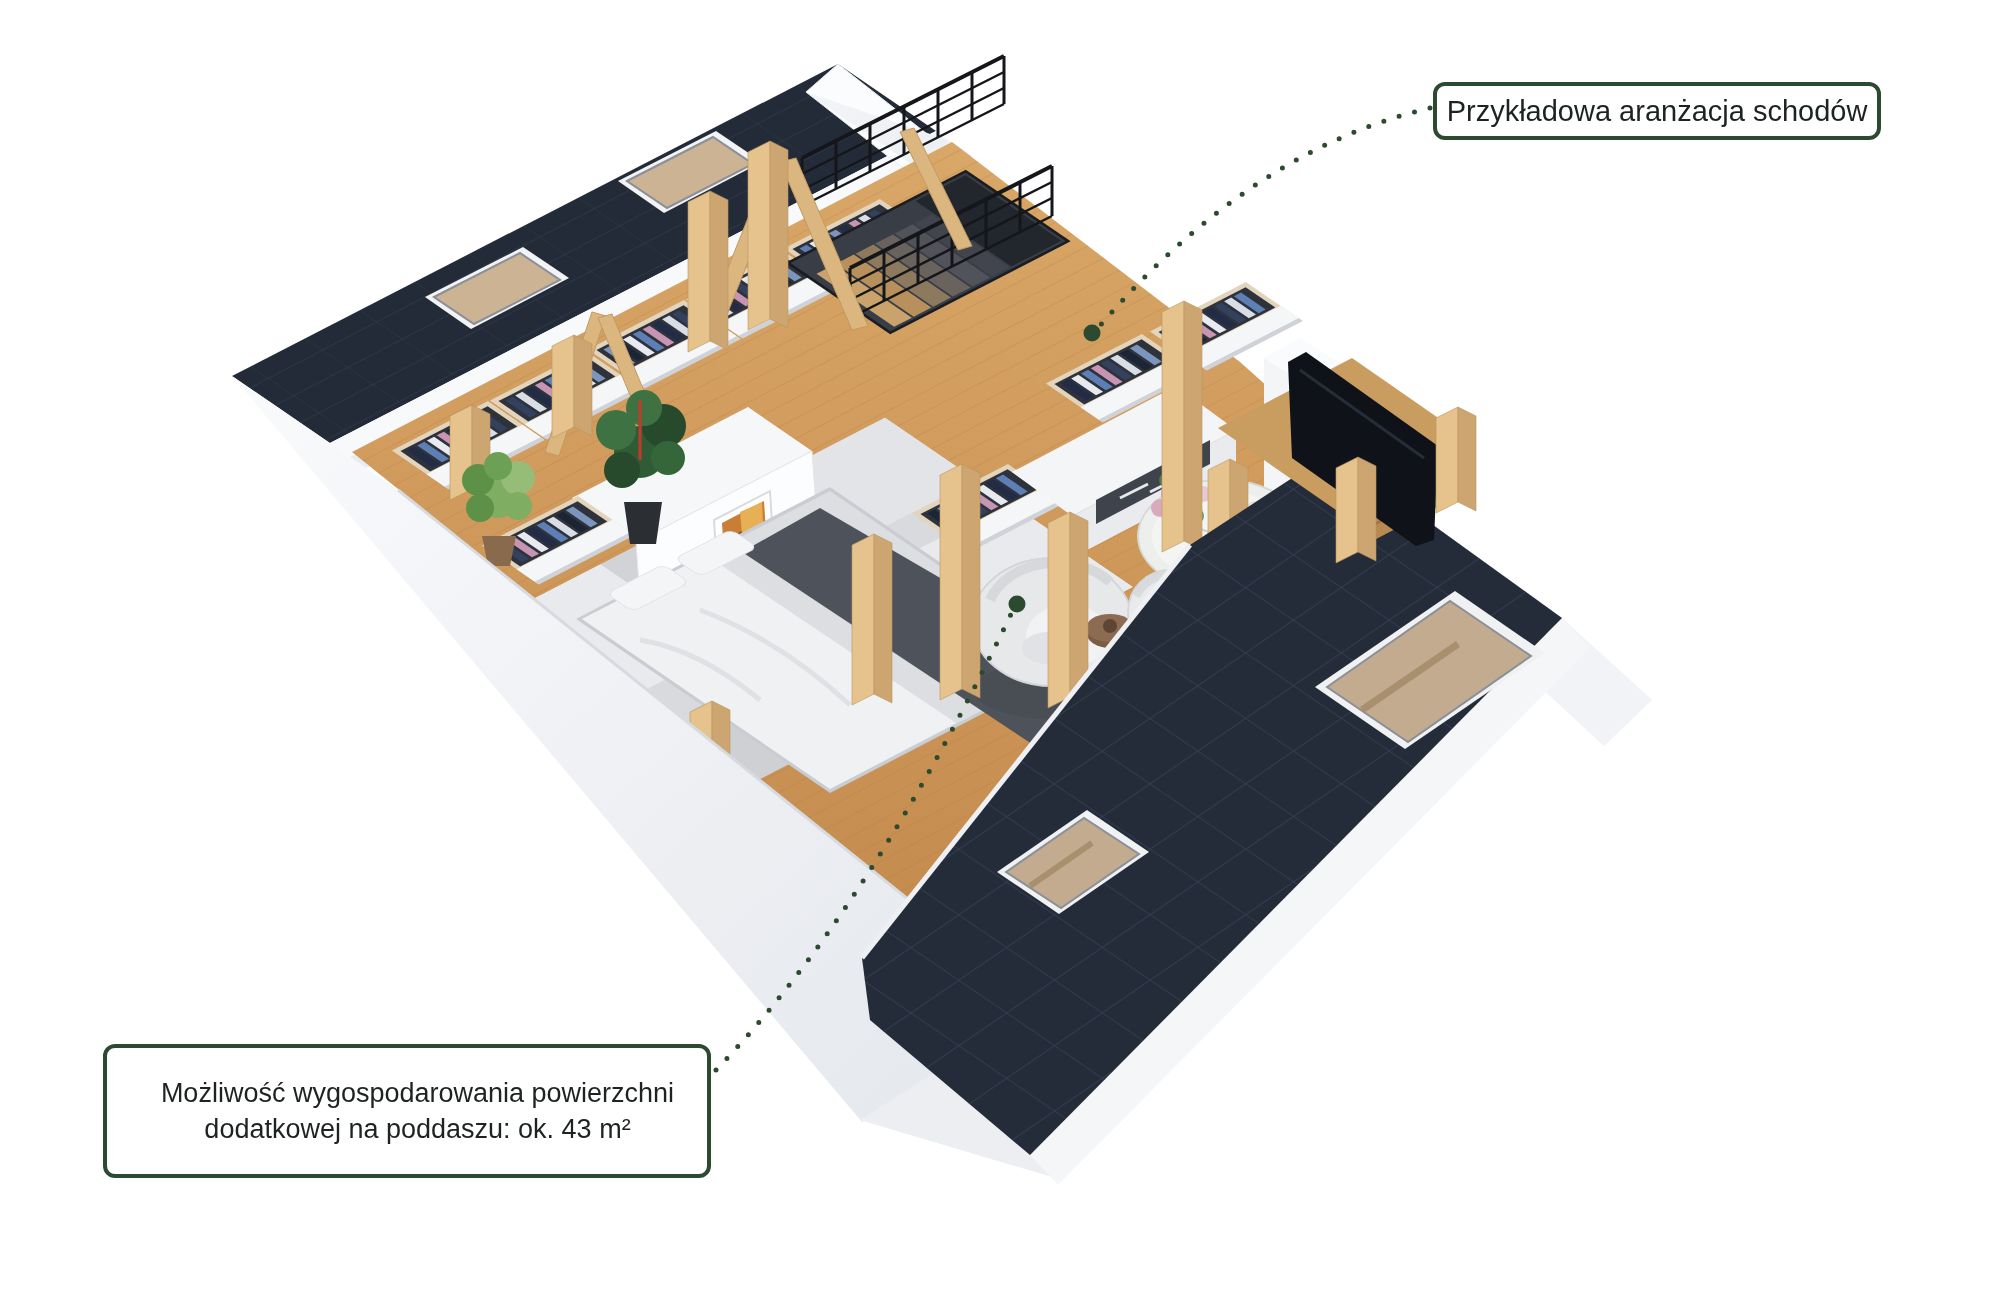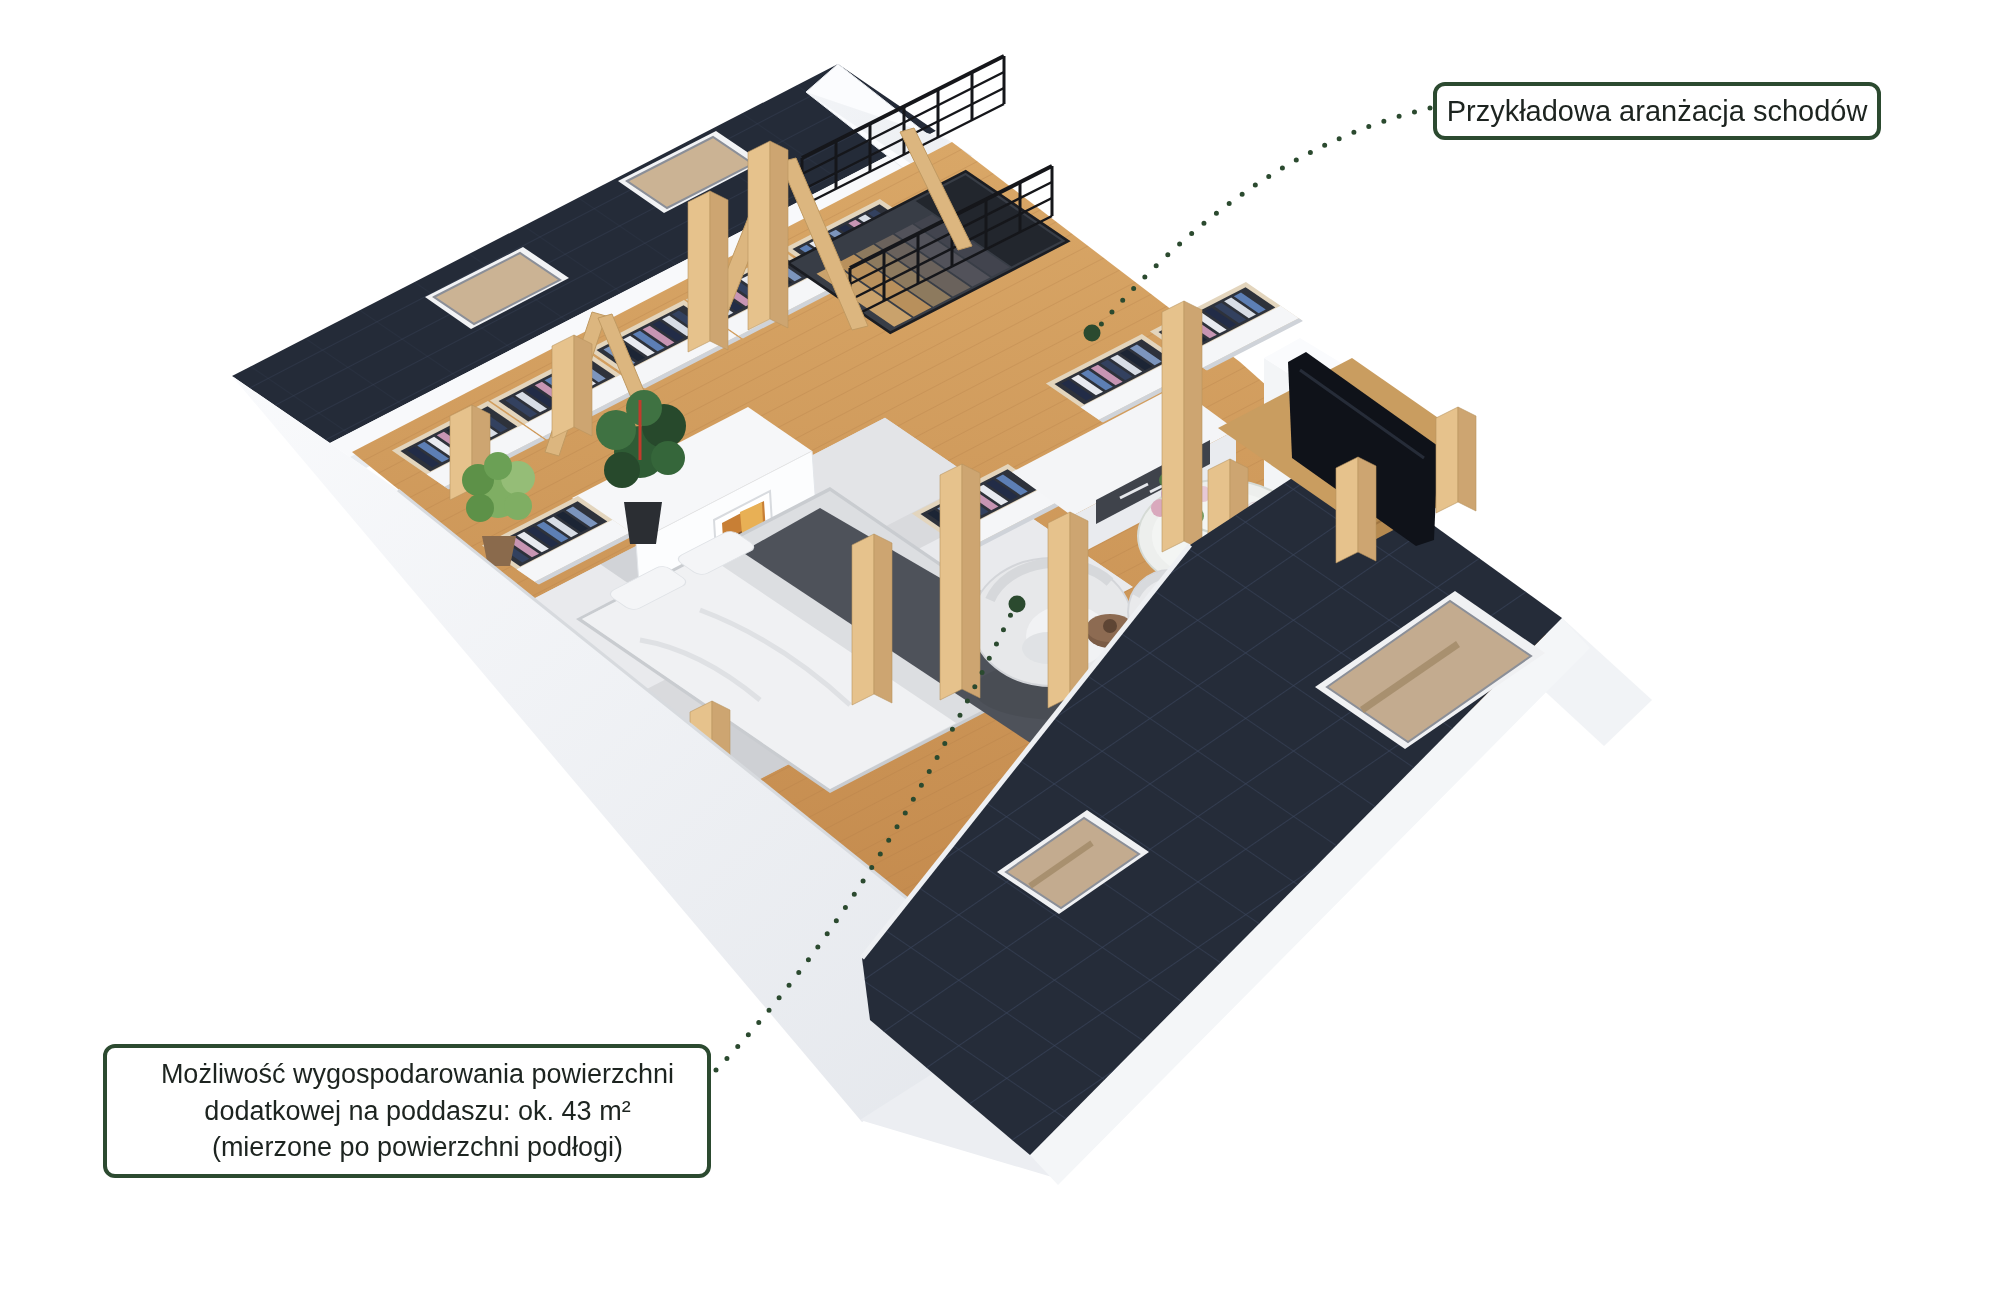--- a/index.html
+++ b/index.html
@@ -462,15 +462,14 @@
     <circle cx="1017" cy="604" r="8.5" fill="#2b4a2f"></circle>
   </g>
 </svg>
 
 <div class="callout" id="callout-stairs">
   <span>Przykładowa aranżacja schodów</span>
 </div>
 <div class="callout" id="callout-attic">
   <span>Możliwość wygospodarowania powierzchni</span>
   <span>dodatkowej na poddaszu: ok. 43 m²</span>
-  <span>(mierzone po powierzchni podłogi)</span>
 </div>
 </div>
 
 </body></html>

